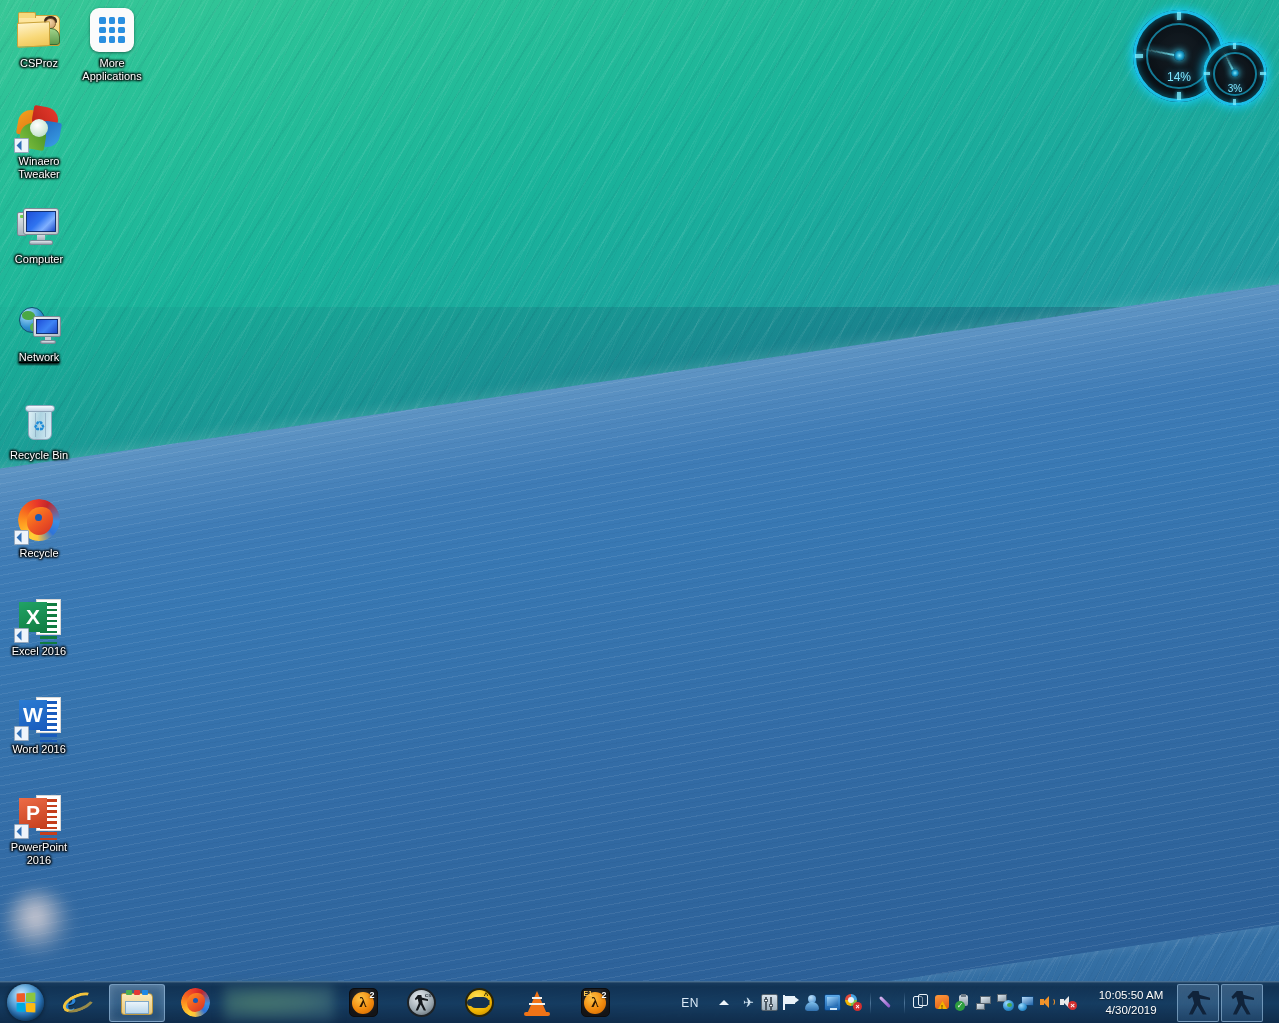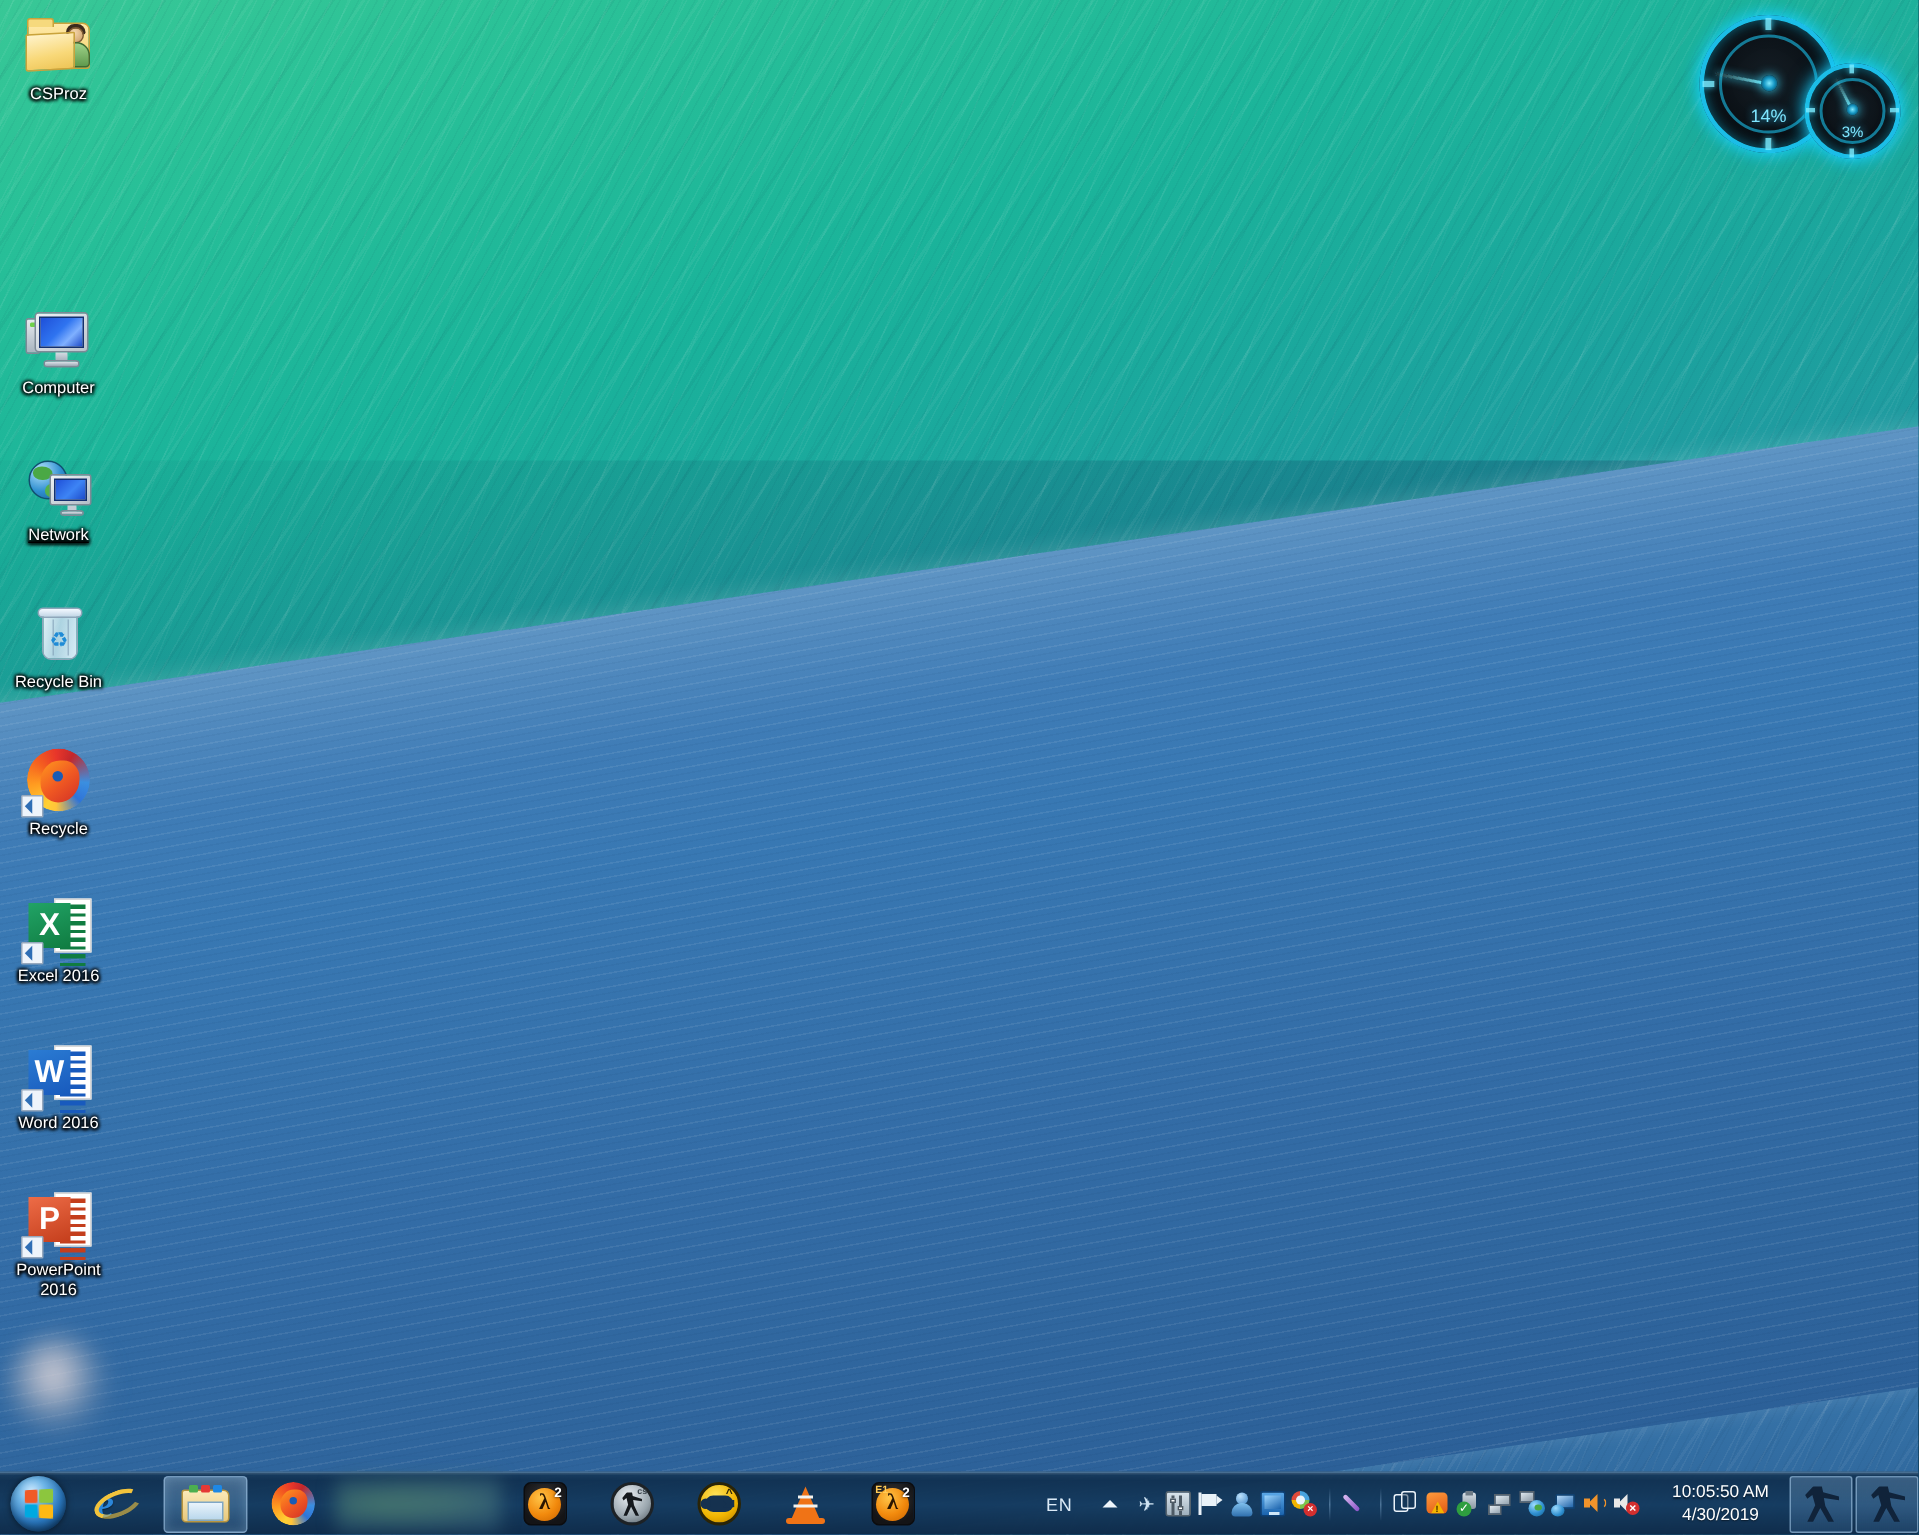--- a/index.html
+++ b/index.html
@@ -706,21 +706,21 @@
   .g-vlc .s2 { left:6px; top:14px; width:16px; }
   .g-vlc .base {
     position:absolute; left:1px; bottom:1px; width:26px; height:4px;
     background:#f07316; border-radius:2px;
   }
 
   
   #tray {
     margin-left:auto;
     display:flex; align-items:center; height:42px;
-    padding-right:0;
+    padding-right:16px;
     flex:0 0 auto;
   }
   .lang {
     color:#dbeaf7; font-size:12px;
     margin:0 16px 0 6px; letter-spacing:0.5px;
   }
   .tray-arrow {
     width:18px; height:18px;
     display:flex; align-items:center; justify-content:center;
     margin-right:5px; cursor:default;
@@ -793,21 +793,50 @@
           <div class="tab"></div>
         <div class="person-hair"></div>
           <div class="person-head"></div>
         <div class="person-body"></div>
         <div class="front"></div>
       </div>
     </div>
     <div class="lbl">CSProz</div>
   </div>
 
-
+  <div class="desk-icon" style="left:75px; top:6px;">
+    <div class="glyph">
+      <div class="ico-apps">
+          <i></i>
+          <i></i>
+          <i></i>
+          <i></i>
+          <i></i>
+          <i></i>
+          <i></i>
+          <i></i>
+          <i></i>
+        </div>
+    </div>
+    <div class="lbl">More Applications</div>
+  </div>
+
+  <div class="desk-icon" style="left:2px; top:104px;">
+    <div class="glyph">
+      <div class="ico-winaero">
+        <div class="blob b1"></div>
+          <div class="blob b2"></div>
+        <div class="blob b3"></div>
+          <div class="blob b4"></div>
+        <div class="core"></div>
+      </div>
+      <span class="shortcut-arrow"></span>
+    </div>
+    <div class="lbl">Winaero Tweaker</div>
+  </div>
 
 
   <div class="desk-icon" style="left:2px; top:202px;">
     <div class="glyph">
       <div class="ico-monitor">
         <div class="tower"></div>
           <div class="bez"></div>
           <div class="scr"></div>
         <div class="neck"></div>
           <div class="base"></div>

